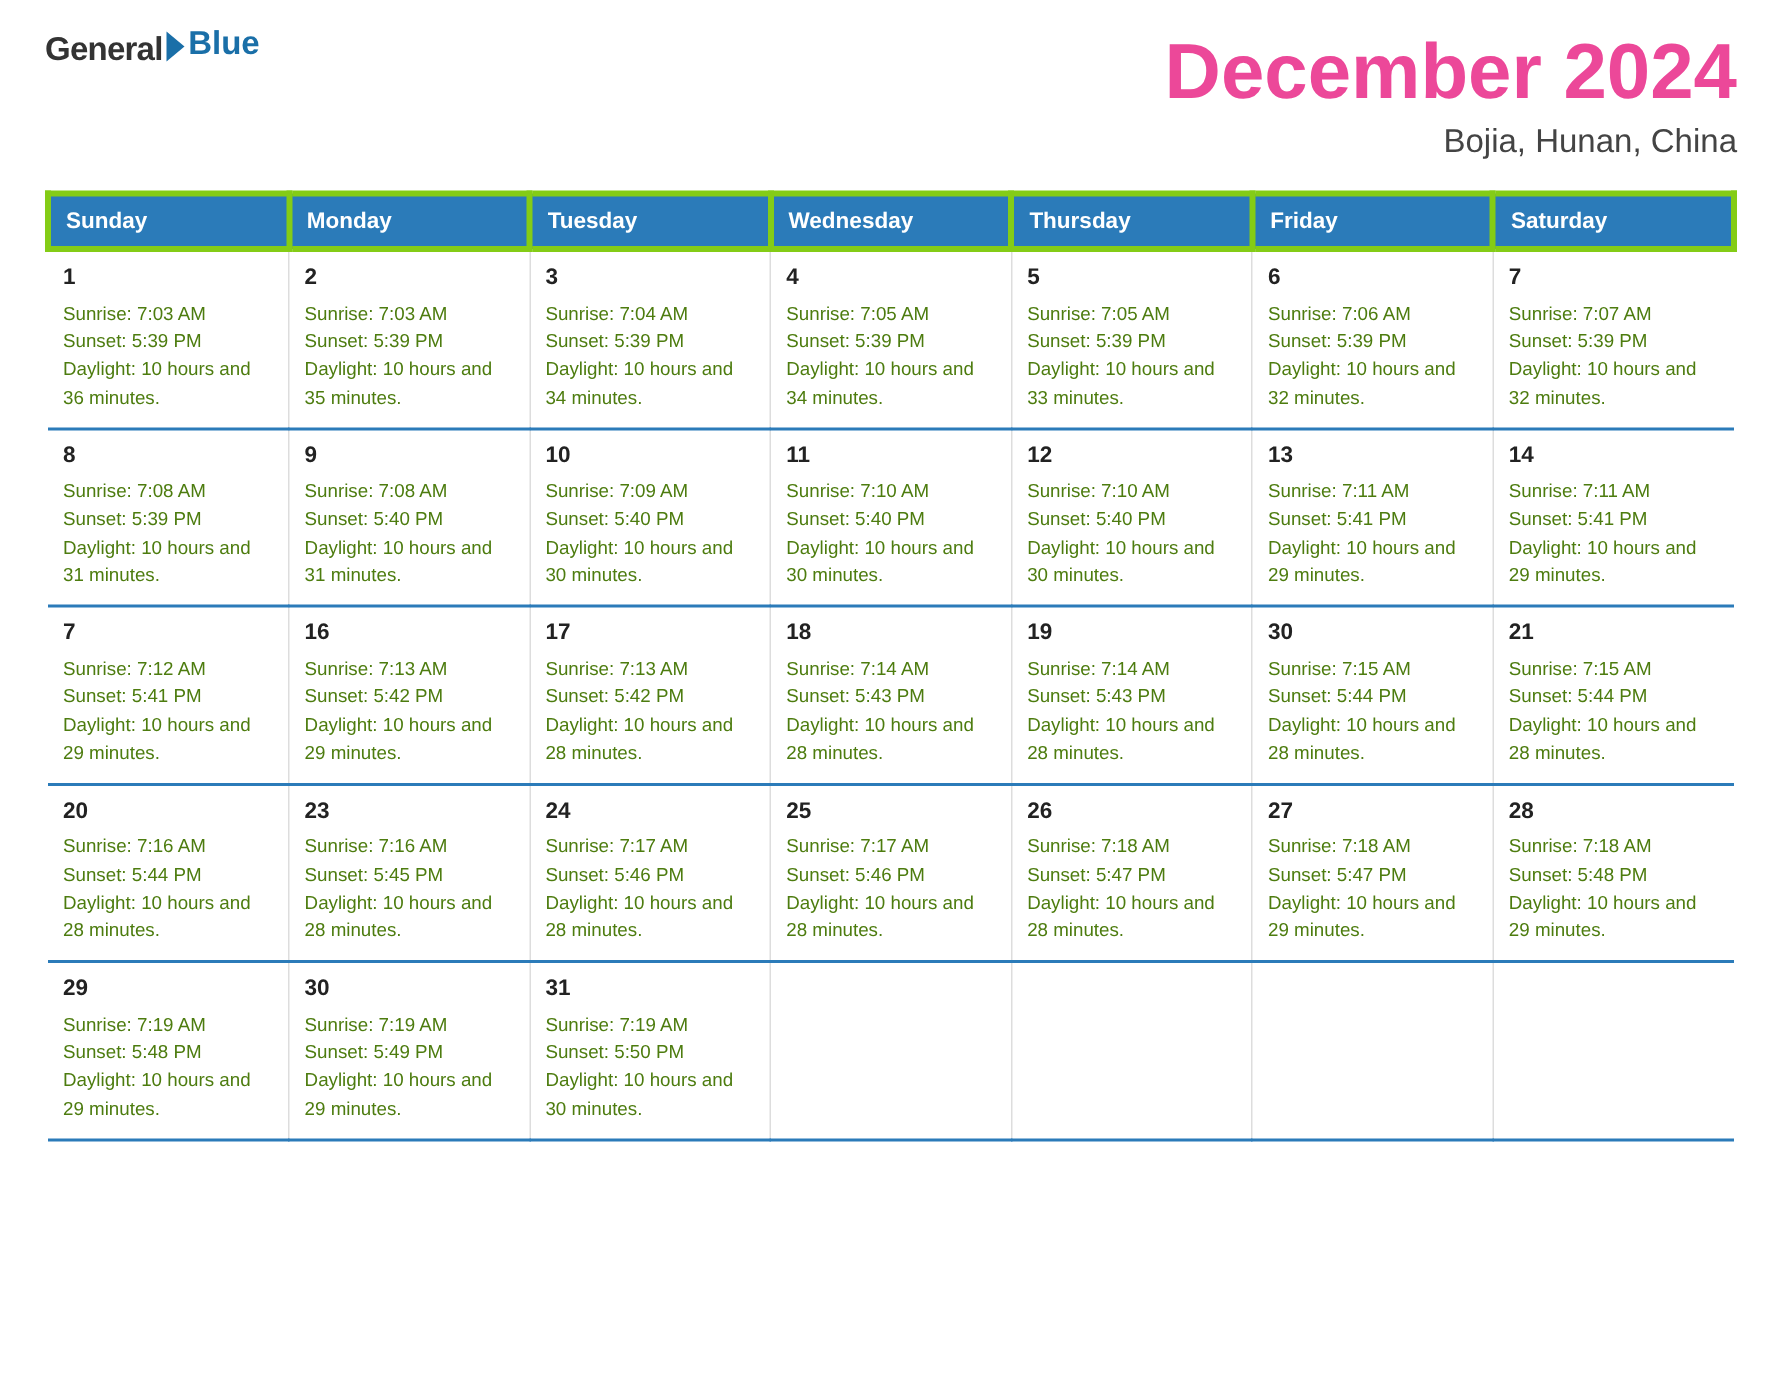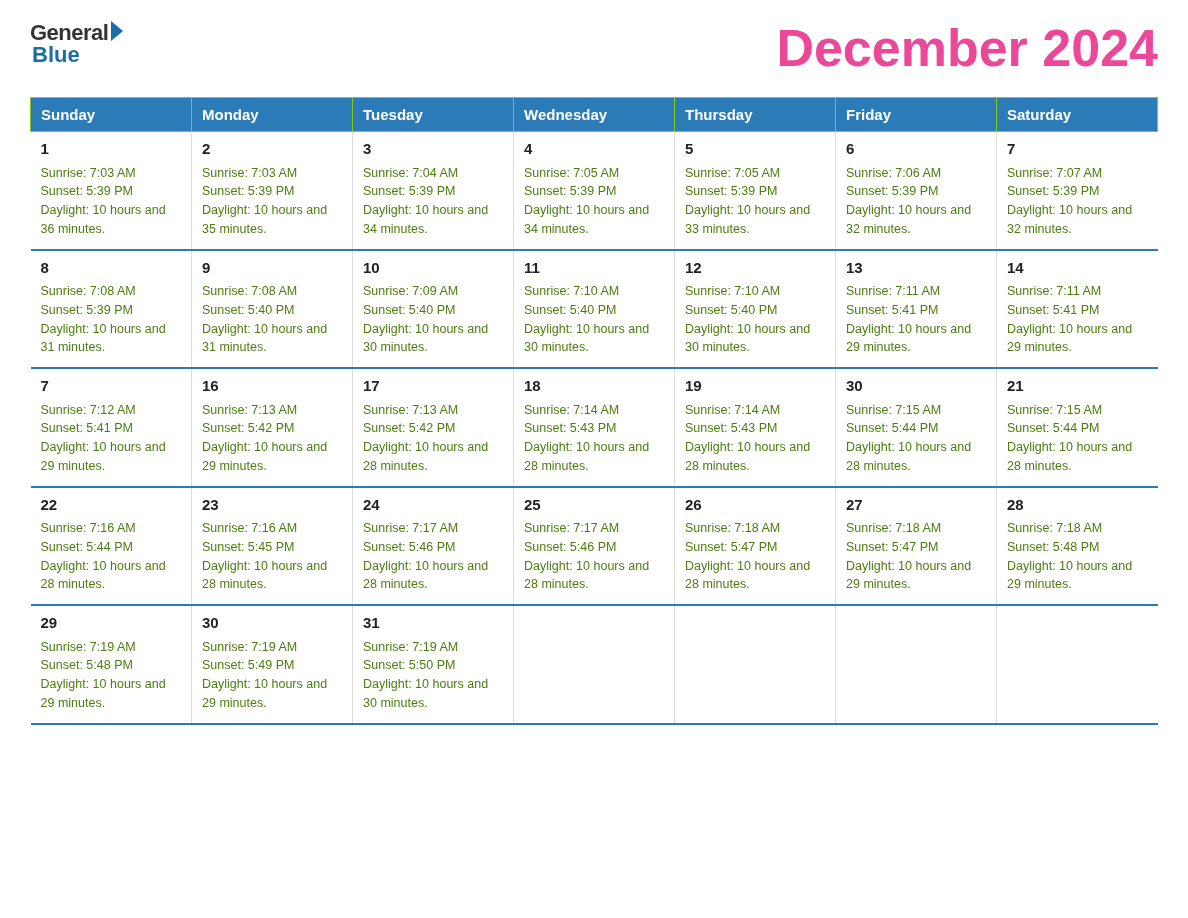--- a/index.html
+++ b/index.html
@@ -10,21 +10,20 @@
       padding: 20px 30px;
     }
     .header {
       display: flex;
       justify-content: space-between;
       align-items: flex-start;
       margin-bottom: 20px;
     }
     .logo {
       display: flex;
-      flex-direction: column;
       align-items: flex-start;
     }
     .logo-top {
       display: flex;
       align-items: center;
     }
     .logo-general {
       font-size: 22px;
       font-weight: bold;
       color: #333;
@@ -65,21 +64,21 @@
       border-collapse: collapse;
       table-layout: fixed;
     }
     thead tr th {
       background-color: #2b7bb9;
       color: #fff;
       font-size: 15px;
       font-weight: bold;
       padding: 8px 10px;
       text-align: left;
-      border: 1px solid #84cc16;
+      border: 4px solid #84cc16;
     }
     tbody tr {
       border-bottom: 2px solid #2b7bb9;
     }
     tbody tr td {
       vertical-align: top;
       padding: 6px 10px 10px 10px;
       font-size: 13px;
       line-height: 1.5;
       border-right: 1px solid #ddd;
@@ -104,20 +103,21 @@
 <div class="header">
   <div class="logo">
     <div class="logo-top">
       <span class="logo-general">General</span>
       <div class="logo-arrow"></div>
     </div>
     <span class="logo-blue">Blue</span>
   </div>
   <div class="title-block">
     <div class="main-title">December 2024</div>
+    <div class="subtitle">Bojia, Hunan, China</div>
   </div>
 </div>
 
 <table>
   <thead>
     <tr>
     <th>Sunday</th>
         <th>Monday</th>
         <th>Tuesday</th>
         <th>Wednesday</th>
@@ -212,21 +212,21 @@
           <div class="day-num">30</div>
           <div class="day-info">Sunrise: 7:15 AM<br>Sunset: 5:44 PM<br>Daylight: 10 hours and 28 minutes.</div>
         </td>
         <td>
           <div class="day-num">21</div>
           <div class="day-info">Sunrise: 7:15 AM<br>Sunset: 5:44 PM<br>Daylight: 10 hours and 28 minutes.</div>
         </td>
       </tr>
       <tr>
         <td>
-          <div class="day-num">22</div>
+          <div class="day-num">20</div>
           <div class="day-info">Sunrise: 7:16 AM<br>Sunset: 5:44 PM<br>Daylight: 10 hours and 28 minutes.</div>
         </td>
         <td>
           <div class="day-num">23</div>
           <div class="day-info">Sunrise: 7:16 AM<br>Sunset: 5:45 PM<br>Daylight: 10 hours and 28 minutes.</div>
         </td>
         <td>
           <div class="day-num">24</div>
           <div class="day-info">Sunrise: 7:17 AM<br>Sunset: 5:46 PM<br>Daylight: 10 hours and 28 minutes.</div>
         </td>

